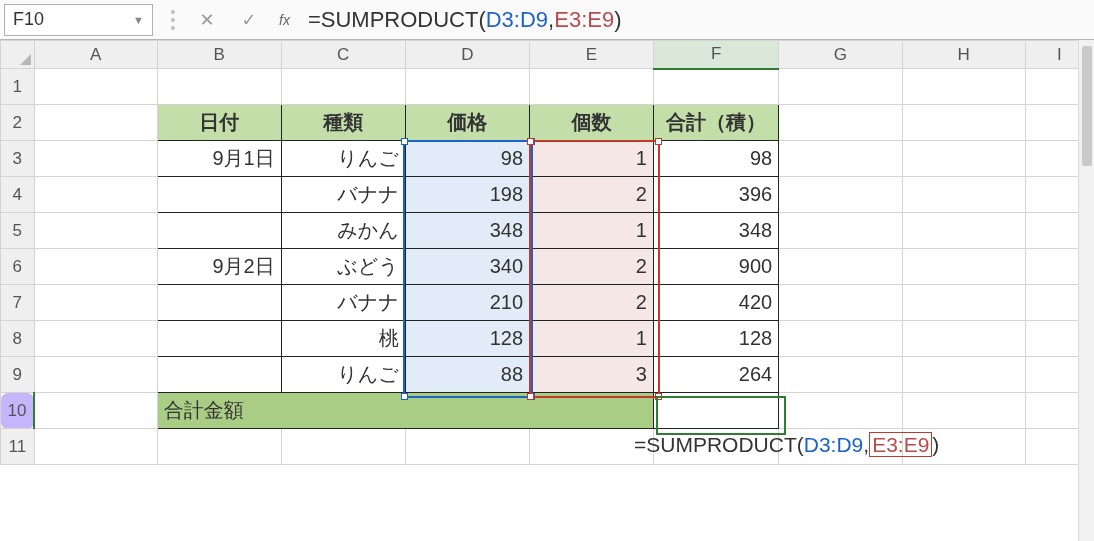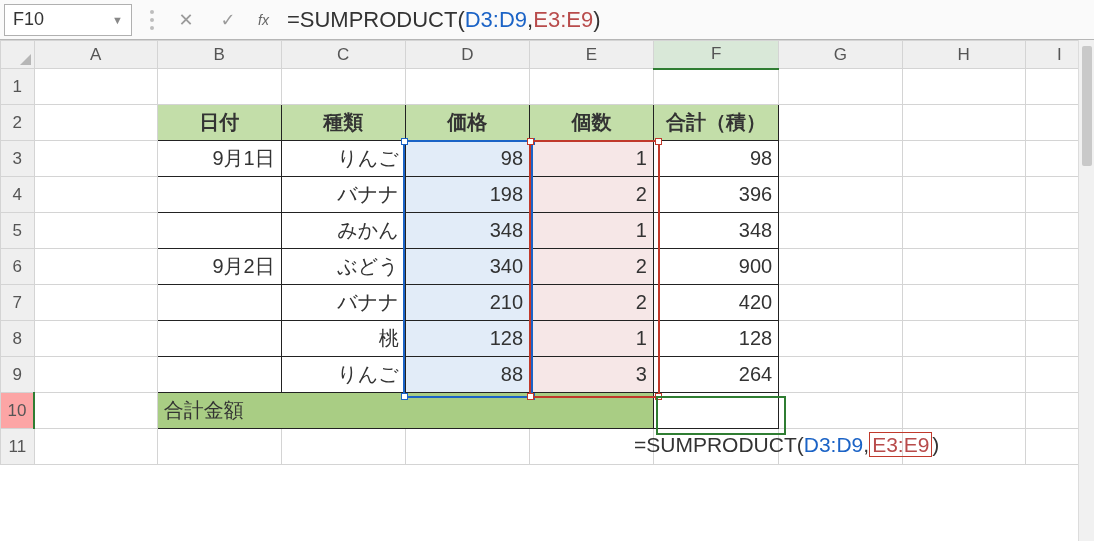--- a/index.html
+++ b/index.html
@@ -1,19 +1,19 @@
 <!DOCTYPE html>
 <html><head>
 <meta charset="utf-8">
 <style>
  *{box-sizing:border-box;margin:0;padding:0;}
  body{font-family:"Segoe UI","Meiryo",Arial,sans-serif;font-size:18px;color:#333;background:#fff;width:1094px;height:541px;overflow:hidden;position:relative;}
  
  .fb{height:40px;display:flex;align-items:center;gap:18px;border-bottom:1px solid #b6b6b6;background:#fafafa;padding:0 4px;}
- .namebox{height:32px;width:128px;border:1px solid #b0b0b0;background:#fff;display:flex;align-items:center;padding:0 8px;justify-content:space-between;font-size:18px;}
+ .namebox{height:32px;width:149px;border:1px solid #b0b0b0;background:#fff;display:flex;align-items:center;padding:0 8px;justify-content:space-between;font-size:18px;}
  .namebox .dd{color:#888;font-size:11px;}
  .fb .sep{width:6px;height:32px;display:flex;flex-direction:column;justify-content:center;gap:4px;color:#bdbdbd;}
  .fb .sep b{width:4px;height:4px;background:#bdbdbd;border-radius:50%;display:block;}
  .fbbtn{color:#9b9b9b;font-size:18px;cursor:default;width:24px;text-align:center;}
  .fxlabel{font-style:italic;color:#666;font-size:14px;}
  .formula-input{flex:1;border:none;background:transparent;height:32px;font-size:22px;color:#333;display:flex;align-items:center;}
  .formula-input .n1{color:#1b63c6;}
  .formula-input .n2{color:#b84b4b;}
  
  .grid{position:relative;}
@@ -28,21 +28,21 @@
  td{background:#fff;font-size:20px;padding:0 6px;}
  td.txt{text-align:right;}
  
  .dbox{border:1px solid #222 !important;}
  .header-cell{background:#c3dea9 !important;font-weight:bold;text-align:center;border:1px solid #222 !important;font-size:20px;margin-top:27px;}
  .mergedtotal{background:#a9cd84 !important;font-weight:normal;border:1px solid #222 !important;margin-left:20px;}
  .highlightD{background:#e2ecf8 !important;}
  .highlightE{background:#f6e7e7 !important;}
  
  th.active-col{background:#d9e8d8;border-bottom:2px solid #2f7d32;}
- th.active-row{background:#fca5a5;border-right:2px solid #2f7d32;}
+ th.active-row{background:#c4b5fd;border-right:2px solid #2f7d32;border-radius:7px;}
  
  .cellformula{position:absolute;left:634px;top:393px;font-size:21px;white-space:nowrap;z-index:50;pointer-events:none;}
  .cellformula .p1{color:#1b63c6;}
  .cellformula .p2box{border:1.5px solid #c0392b;padding:0 2px;color:#b84b4b;}
  
  .range{position:absolute;pointer-events:none;}
  .rangeD{left:403px;top:100px;width:130px;height:258px;border:2px solid #1b63c6;}
  .rangeE{left:529px;top:100px;width:131px;height:258px;border:2px solid #c0392b;}
  .handle{position:absolute;width:7px;height:7px;background:#fff;border:1.5px solid;}
  .rangeD .handle{border-color:#1b63c6;}

